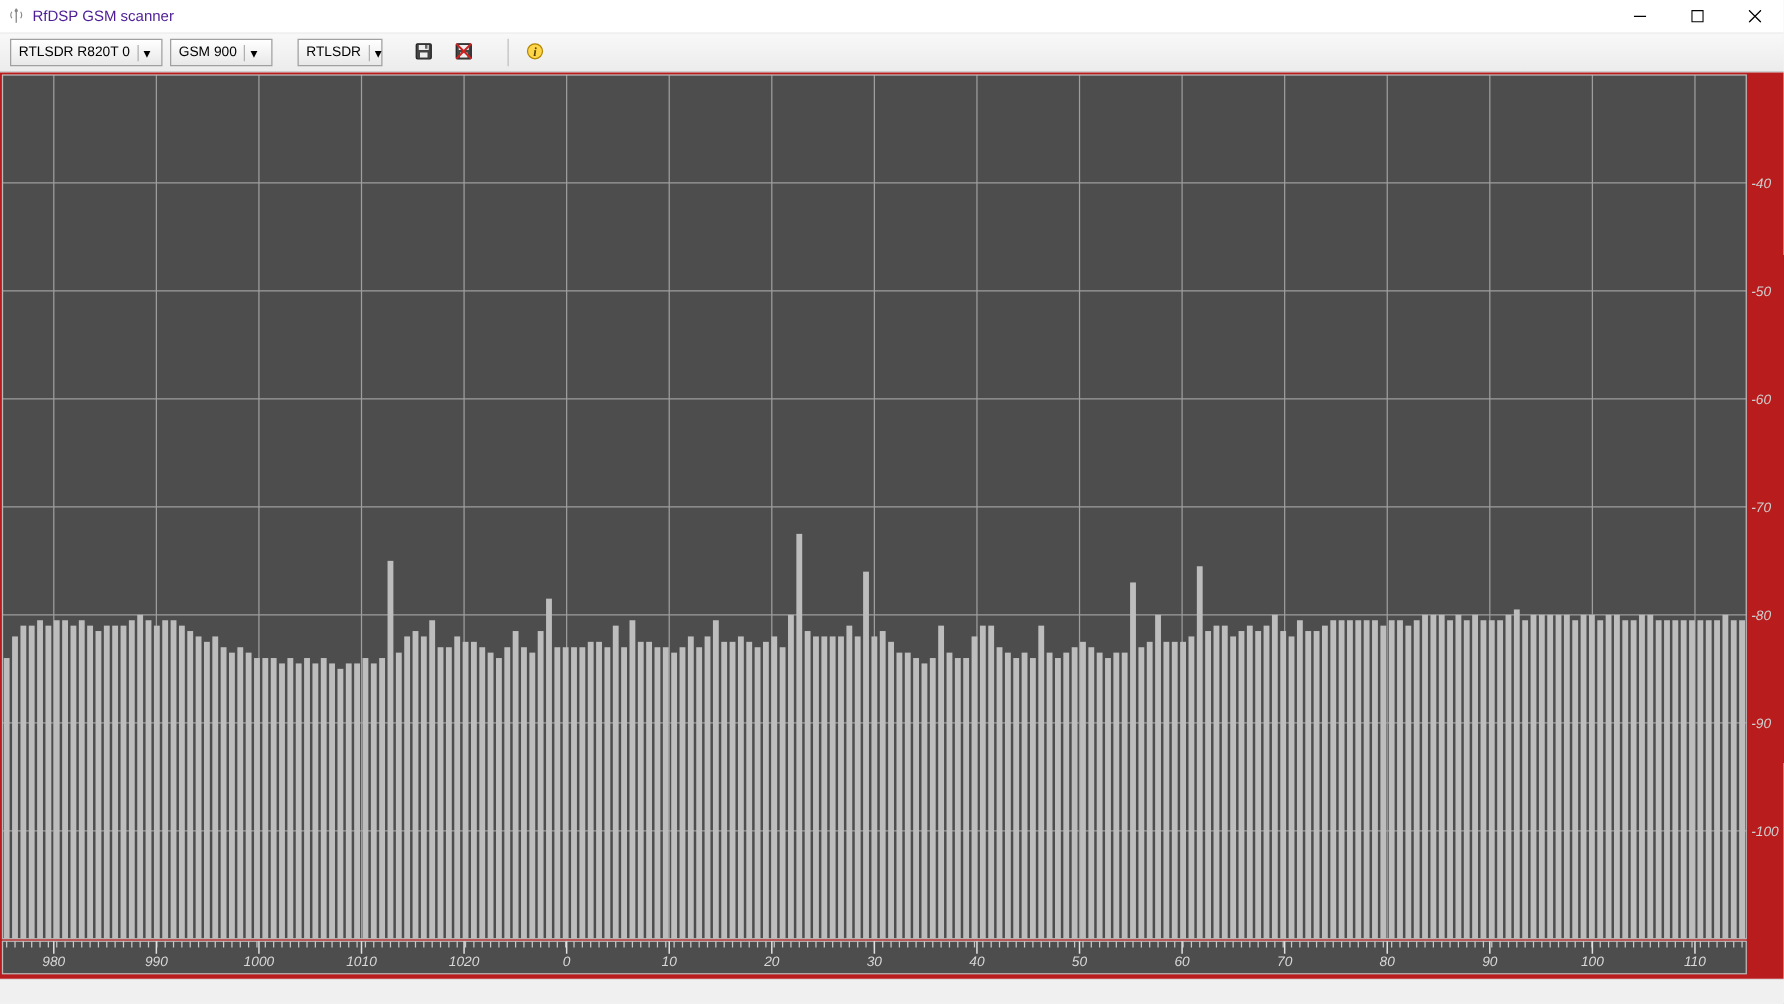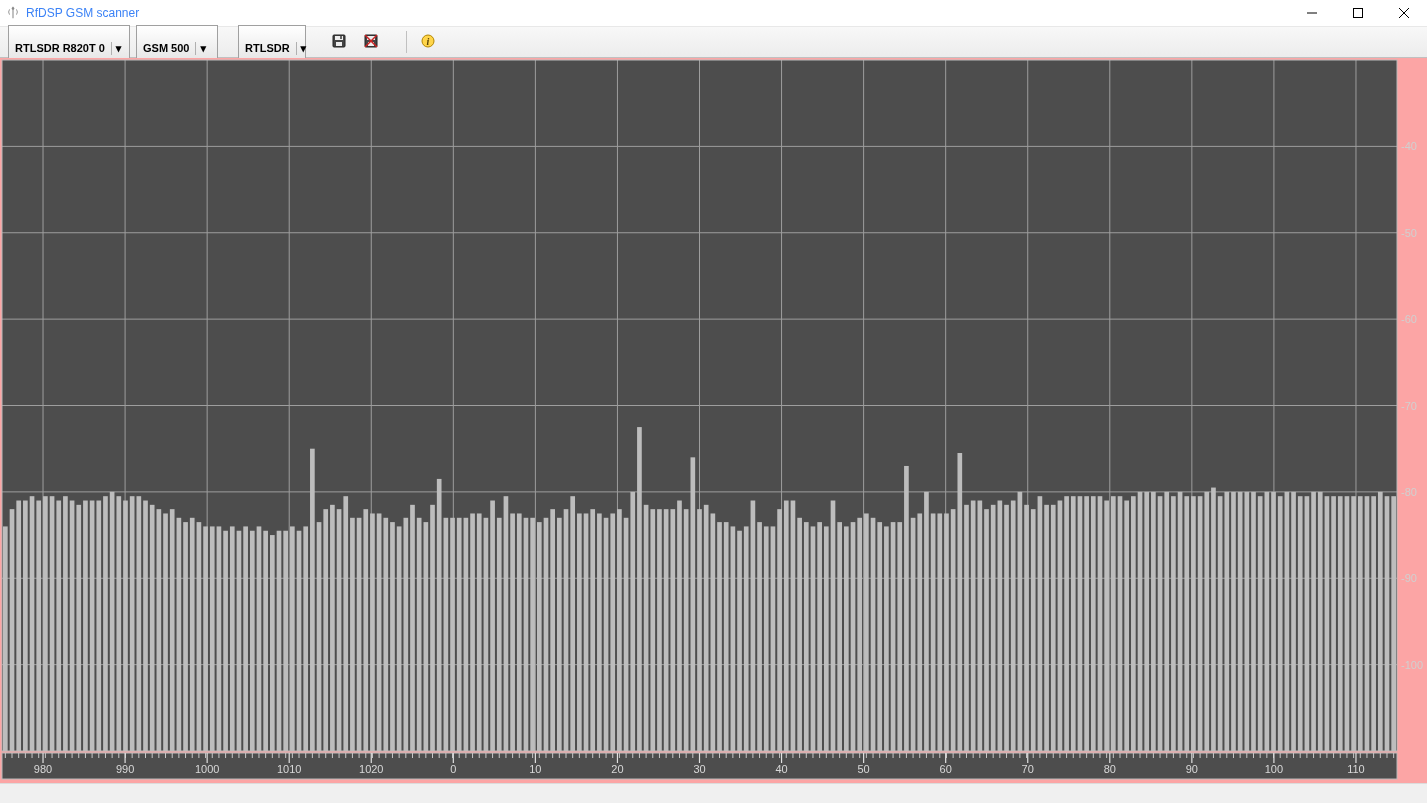--- a/index.html
+++ b/index.html
@@ -18,21 +18,21 @@
     height: 26px;
     background: #ffffff;
     display: flex;
     align-items: center;
     padding-left: 6px;
     border-bottom: 1px solid #e8e8e8;
   }
   .title-bar .app-title {
     flex: 1;
     font-size: 12px;
-    color: #3b82f6;
+    color: #4c1d95;
     display: flex;
     align-items: center;
     gap: 6px;
   }
   .window-controls {
     display: flex;
     height: 100%;
   }
   .window-controls .wc {
     width: 46px;
@@ -54,25 +54,24 @@
     align-items: center;
     gap: 6px;
     padding: 0 8px;
   }
   .combo {
     height: 20px;
     border: 1px solid #a0a0a0;
     background: linear-gradient(#ffffff, #e8e8e8);
     display: inline-flex;
     align-items: center;
-    padding: 12px 4px 0 6px;
+    padding: 0 4px 0 6px;
     font-size: 11px;
     gap: 4px;
     white-space: nowrap;
-    font-weight: bold;
   }
   .combo .caret {
     border-left: 1px solid #b0b0b0;
     padding-left: 4px;
     margin-left: 2px;
   }
   .icon-btn {
     width: 24px;
     height: 22px;
     border: 1px solid transparent;
@@ -81,21 +80,22 @@
     justify-content: center;
     font-size: 14px;
   }
   .tb-gap { width: 8px; }
   .tb-sep { width:1px; height:22px; background:#c0c0c0; margin:0 2px; }
 
   
   .chart-wrap {
     position: relative;
     height: calc(803px - 26px - 30px - 22px);
-    background: #fca5a5;
+    background: #b91c1c;
+    font-style: italic;
   }
   .chart-svg {
     display: block;
     width: 100%;
     height: 100%;
   }
   
   .status-bar {
     height: 22px;
     background: #f0f0f0;
@@ -135,21 +135,21 @@
     </div>
   </div>
 </div>
 
 <div class="toolbar">
   <div class="combo" style="width:110px">
     <span>RTLSDR R820T 0</span>
     <span class="caret">▾</span>
   </div>
   <div class="combo" style="width:70px">
-    <span>GSM 500</span>
+    <span>GSM 900</span>
     <span class="caret">▾</span>
   </div>
   <div class="tb-gap"></div>
   <div class="combo" style="width:56px">
     <span>RTLSDR</span>
     <span class="caret">▾</span>
   </div>
   <div class="tb-gap"></div>
   <div class="icon-btn">
     <span>

